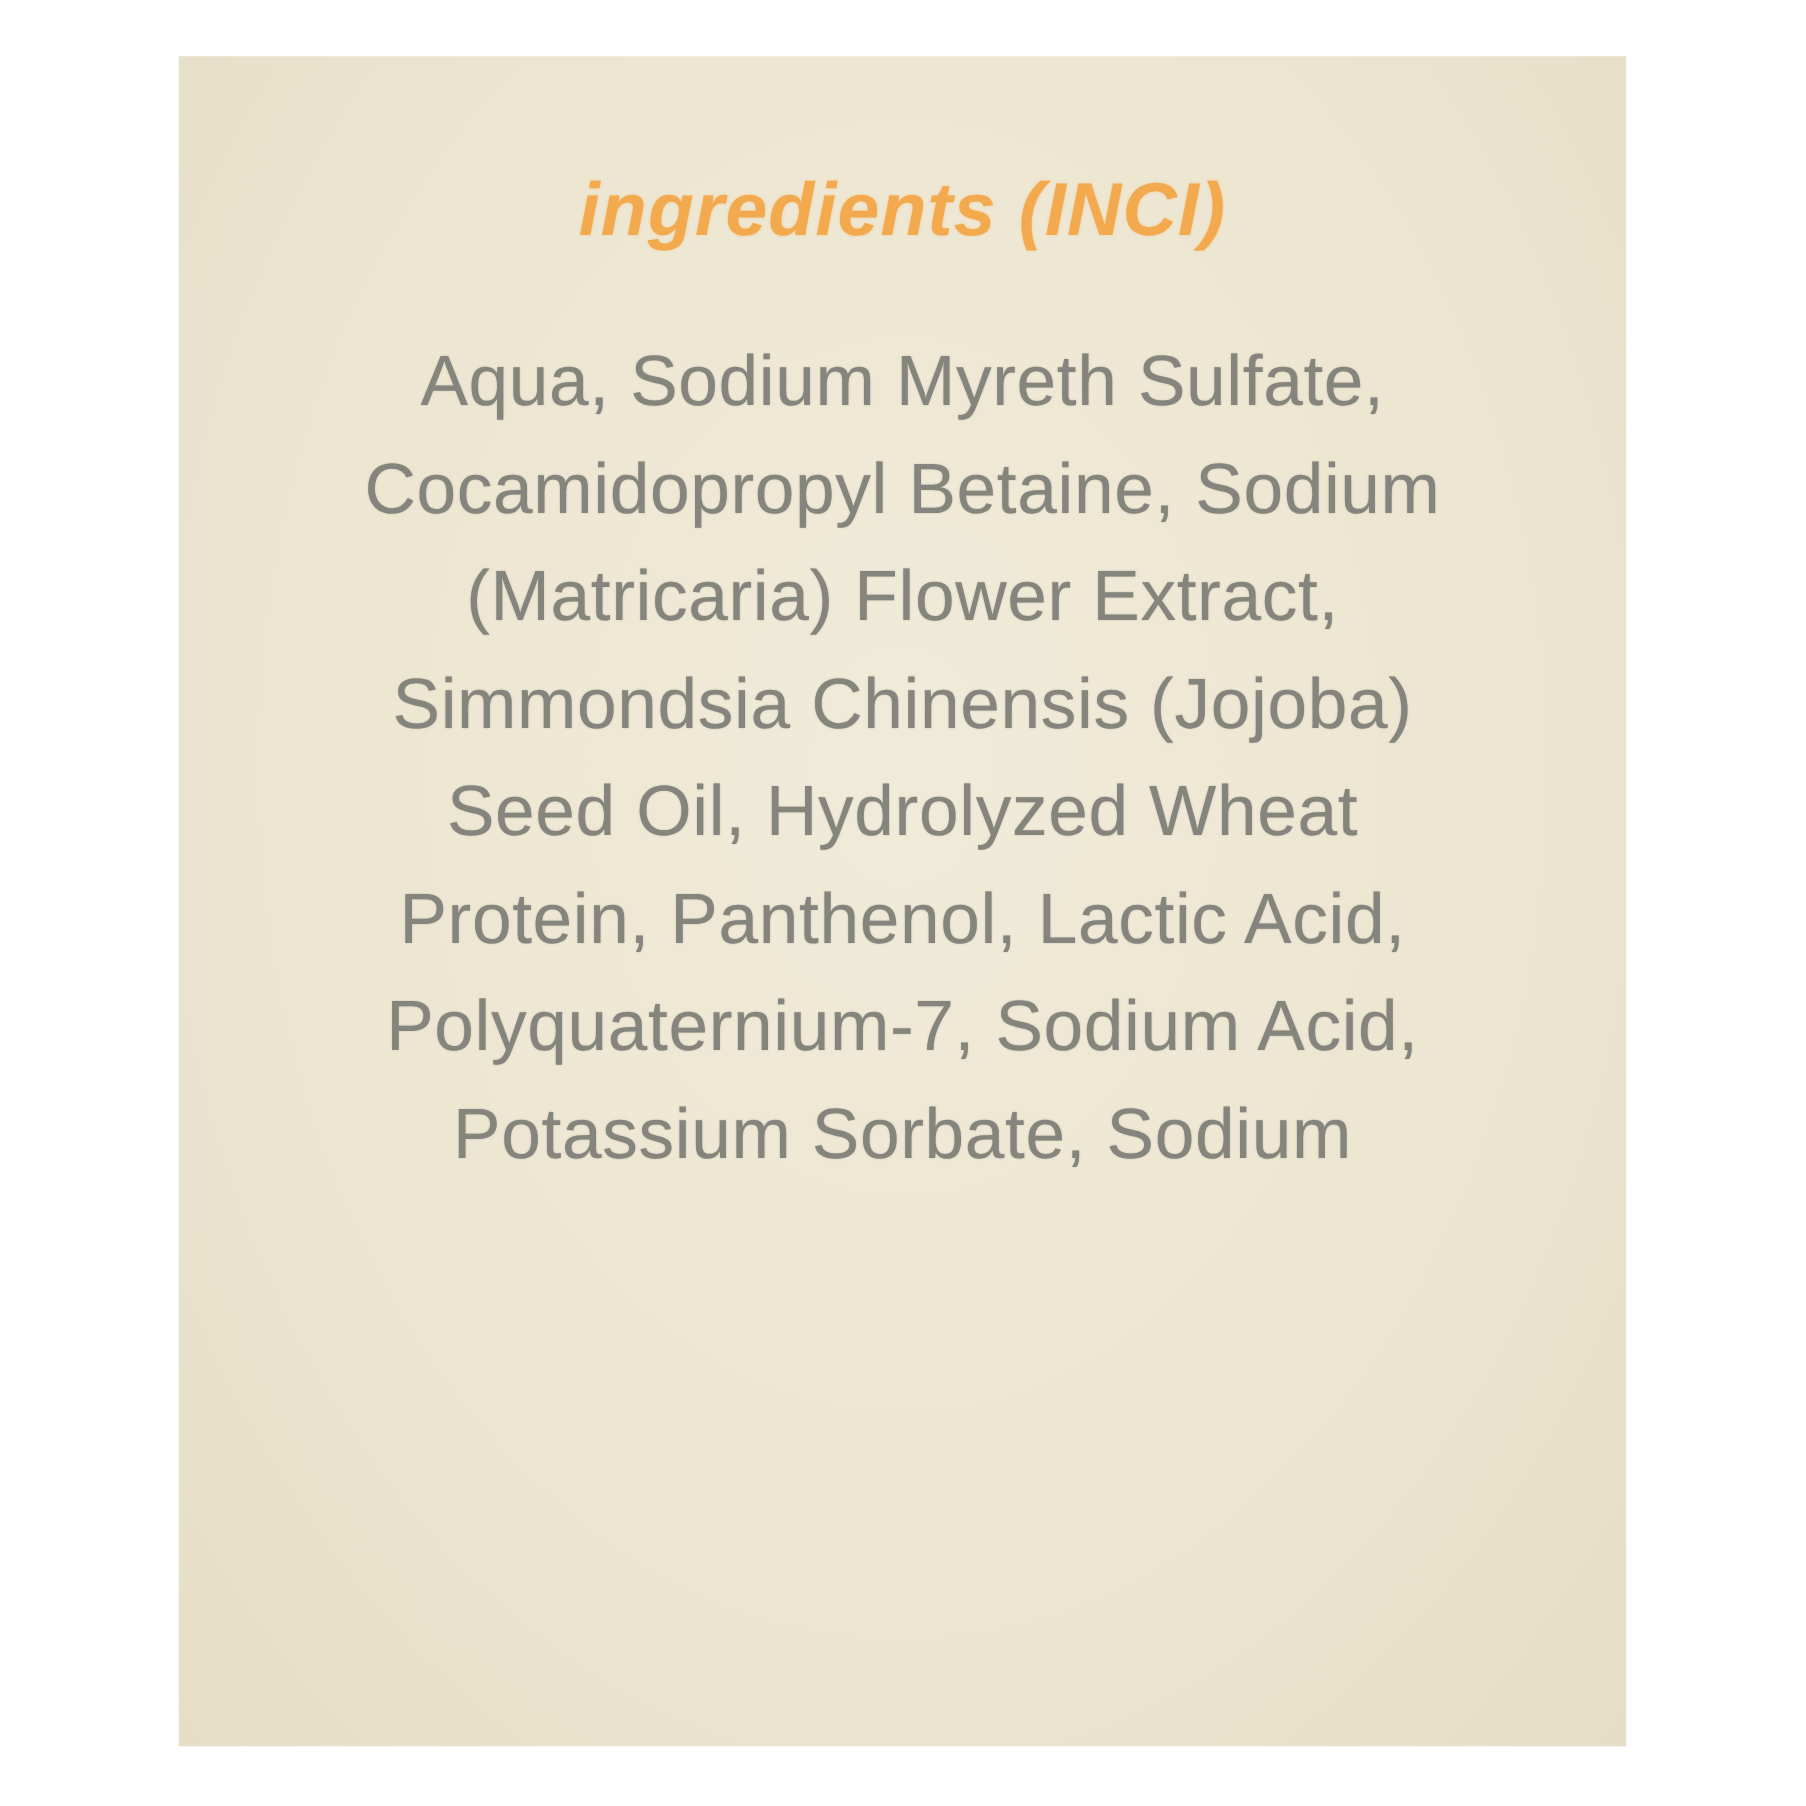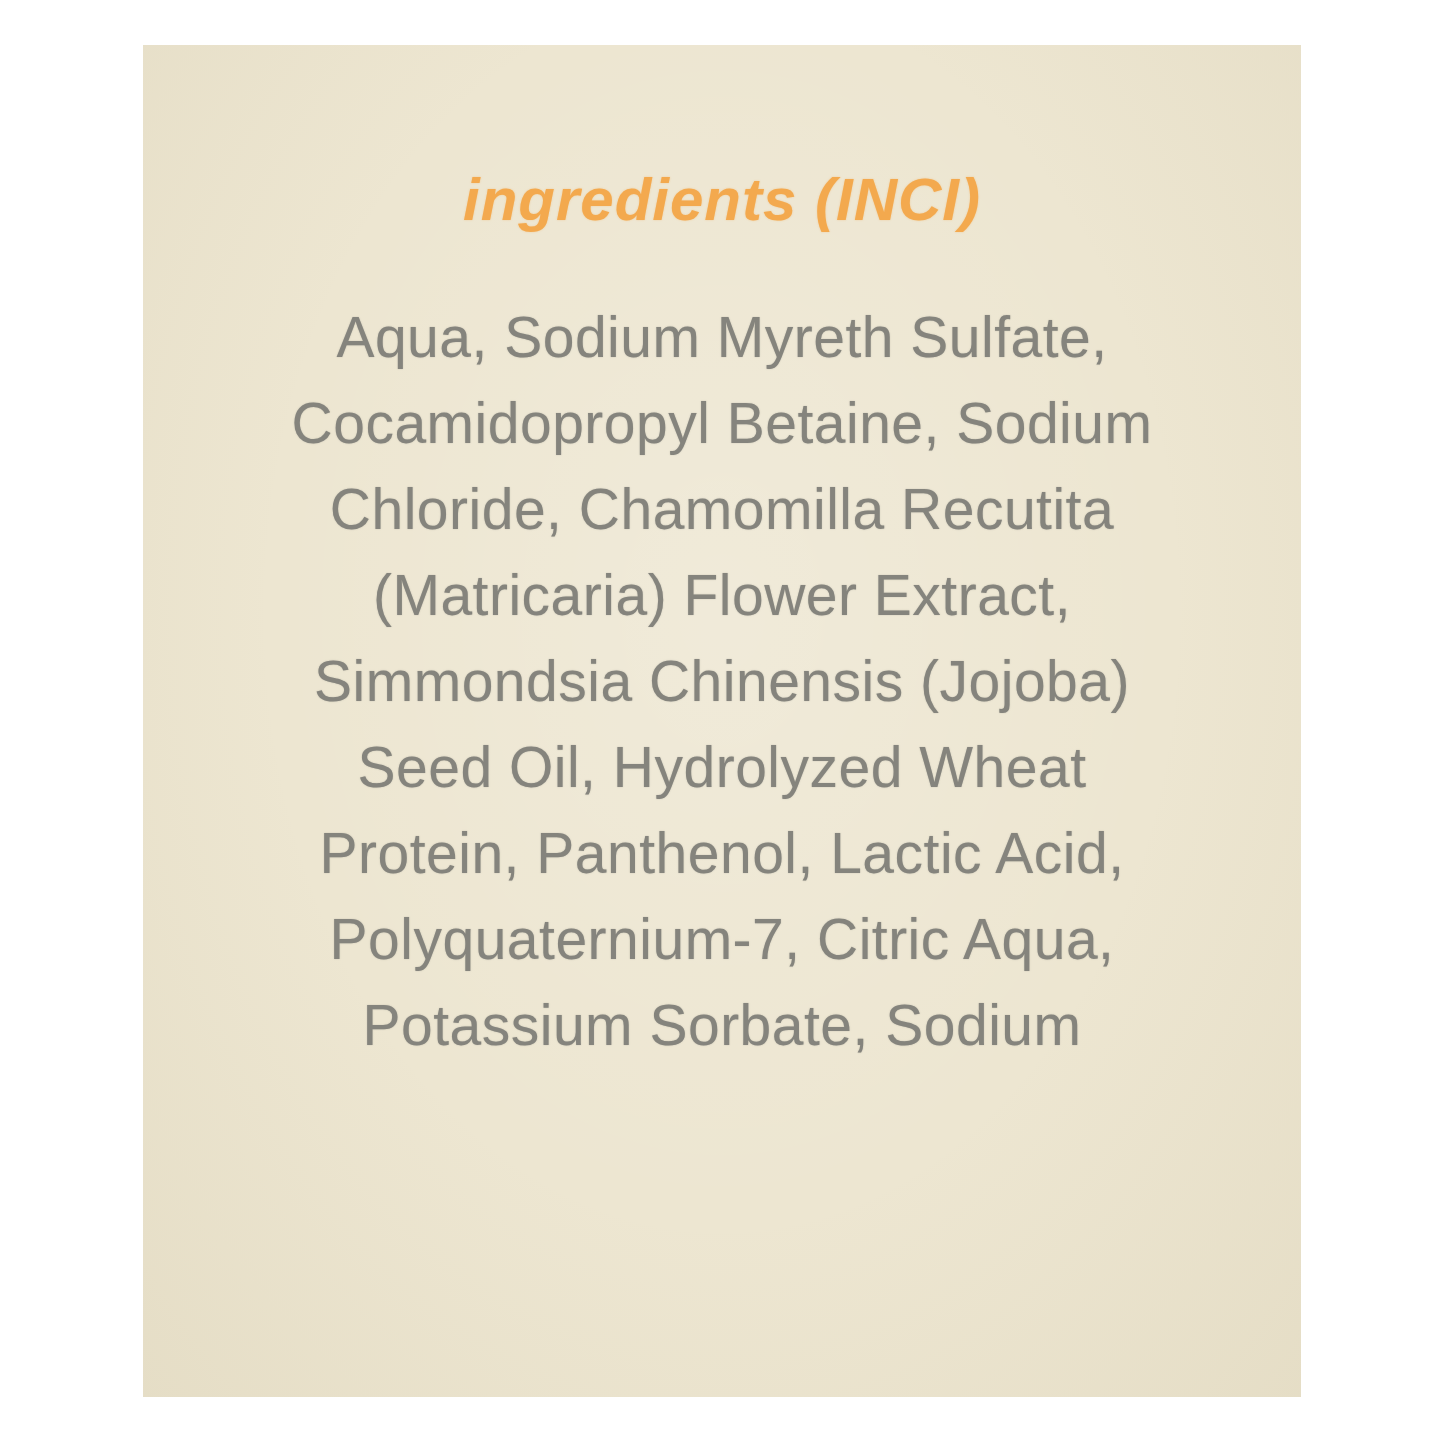--- a/index.html
+++ b/index.html
@@ -24,21 +24,21 @@
     background:
       radial-gradient(ellipse at 50% 42%,
         rgba(255,255,255,0.18) 0%,
         rgba(255,255,255,0.0) 55%,
         rgba(160,145,100,0.10) 100%),
       #EDE6D1;
     box-sizing: border-box;
   }
   .ingredients-heading {
     margin: 0;
-    padding-top: 120px;
+    padding-top: 88px;
     text-align: center;
     font-size: 60px;
     font-weight: bold;
     font-style: italic;
     letter-spacing: 1px;
     color: #F3A94E;
     text-shadow: 0 0 2px rgba(243, 169, 78, 0.45);
   }
   .ingredients-body {
     margin-top: 60px;
@@ -56,22 +56,21 @@
 </style>
 </head>
 <body>
 
 <div class="stage">
   <div class="label-photo">
     <h1 class="ingredients-heading">ingredients (INCI)</h1>
     <div class="ingredients-body">
       <div class="ingredients-line">Aqua, Sodium Myreth Sulfate,</div>
       <div class="ingredients-line">Cocamidopropyl Betaine, Sodium</div>
-      <div class="ingredients-line">Chloride, Chamomilla Recutita</div>
       <div class="ingredients-line">(Matricaria) Flower Extract,</div>
       <div class="ingredients-line">Simmondsia Chinensis (Jojoba)</div>
       <div class="ingredients-line">Seed Oil, Hydrolyzed Wheat</div>
       <div class="ingredients-line">Protein, Panthenol, Lactic Acid,</div>
-      <div class="ingredients-line">Polyquaternium-7, Citric Aqua,</div>
+      <div class="ingredients-line">Polyquaternium-7, Sodium Acid,</div>
       <div class="ingredients-line">Potassium Sorbate, Sodium</div>
     </div>
   </div>
 </div>
 
 </body></html>

